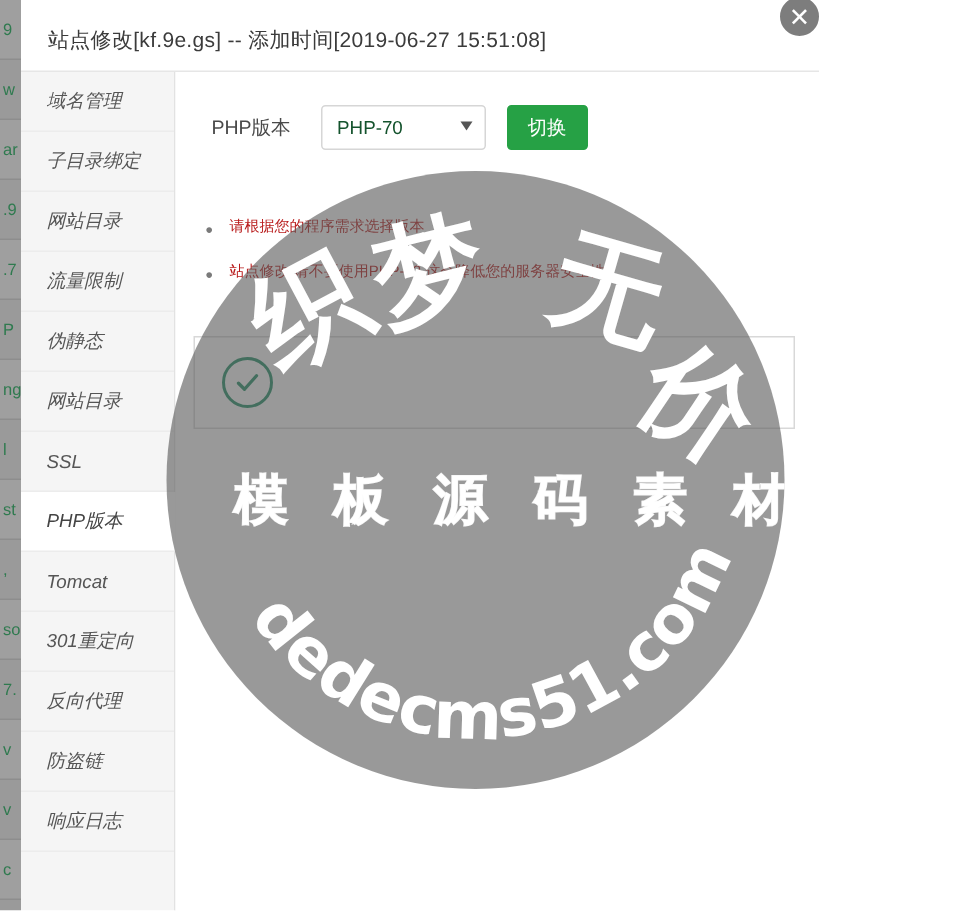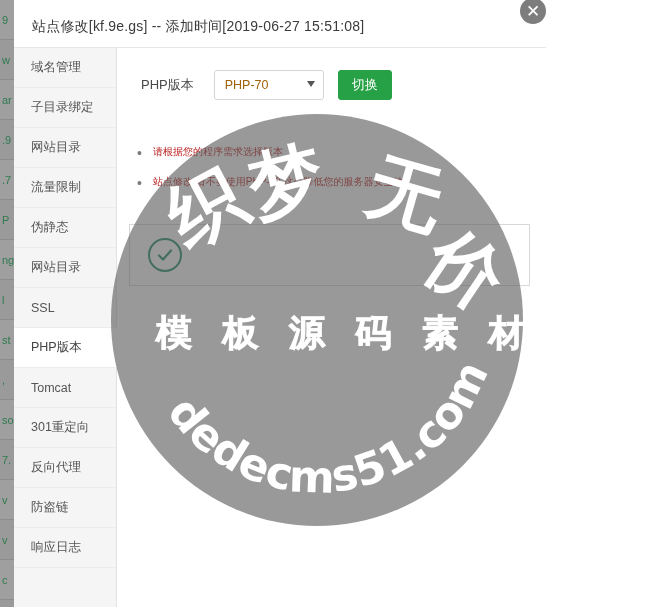--- a/index.html
+++ b/index.html
@@ -53,20 +53,21 @@
   }
 
   
   .body { display: flex; height: 559px; position: relative; }
 
   .sidebar {
     width: 103px; background: #f5f5f5;
     border-right: 1px solid #e2e2e2;
     padding-top: 0;
     flex: 0 0 103px;
+    font-style: italic;
   }
   .side-item {
     height: 40px; display: flex; align-items: center;
     padding-left: 17px;
     font-size: 12.5px; color: #555555;
     border-bottom: 1px solid #ececec;
     cursor: pointer; white-space: nowrap;
   }
   .side-item.active {
     background: #ffffff; color: #444444;
@@ -79,21 +80,21 @@
   .php-row {
     display: flex; align-items: center;
     padding: 22px 0 0 24px;
   }
   .php-label { font-size: 13px; color: #4a4a4a; margin-right: 20px; }
   .select-wrap { position: relative; }
   .php-select {
     width: 110px; height: 30px;
     border: 1px solid #d6d6d6; border-radius: 3px;
     background: #ffffff;
-    font-size: 12.5px; color: #a16207;
+    font-size: 12.5px; color: #14532d;
     padding: 0 24px 0 10px;
     appearance: none; -webkit-appearance: none;
     font-family: "Liberation Sans", sans-serif;
     cursor: pointer;
   }
   .caret {
     position: absolute; right: 9px; top: 11px;
     width: 0; height: 0;
     border-left: 4.5px solid transparent;
     border-right: 4.5px solid transparent;

